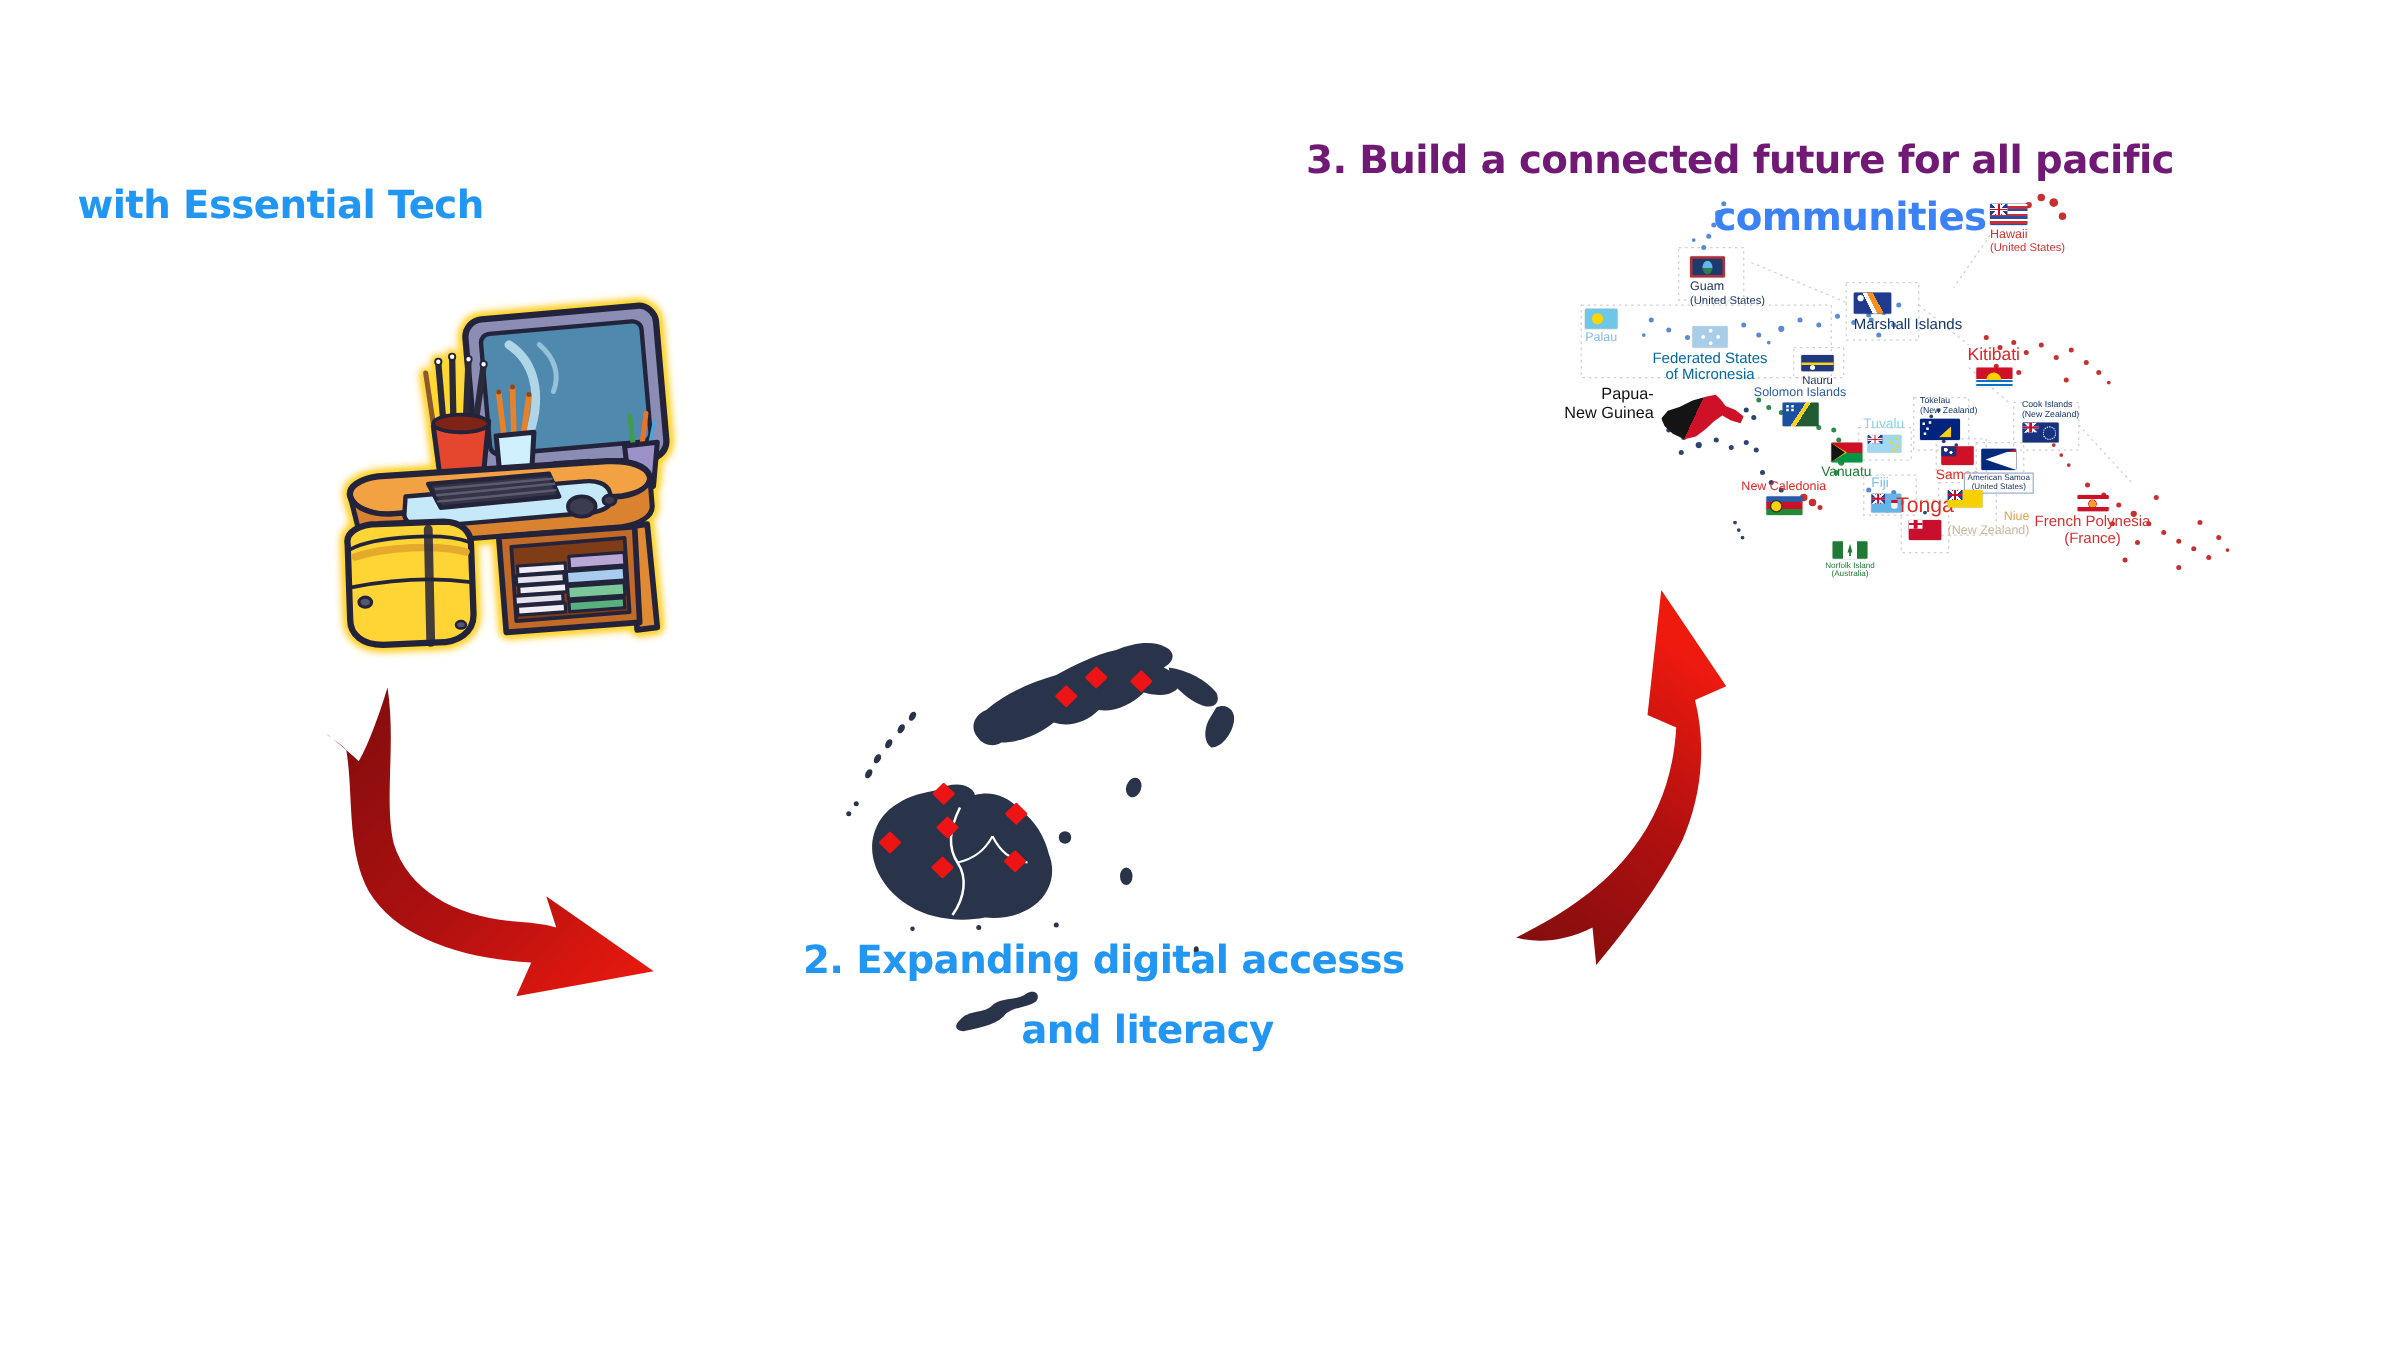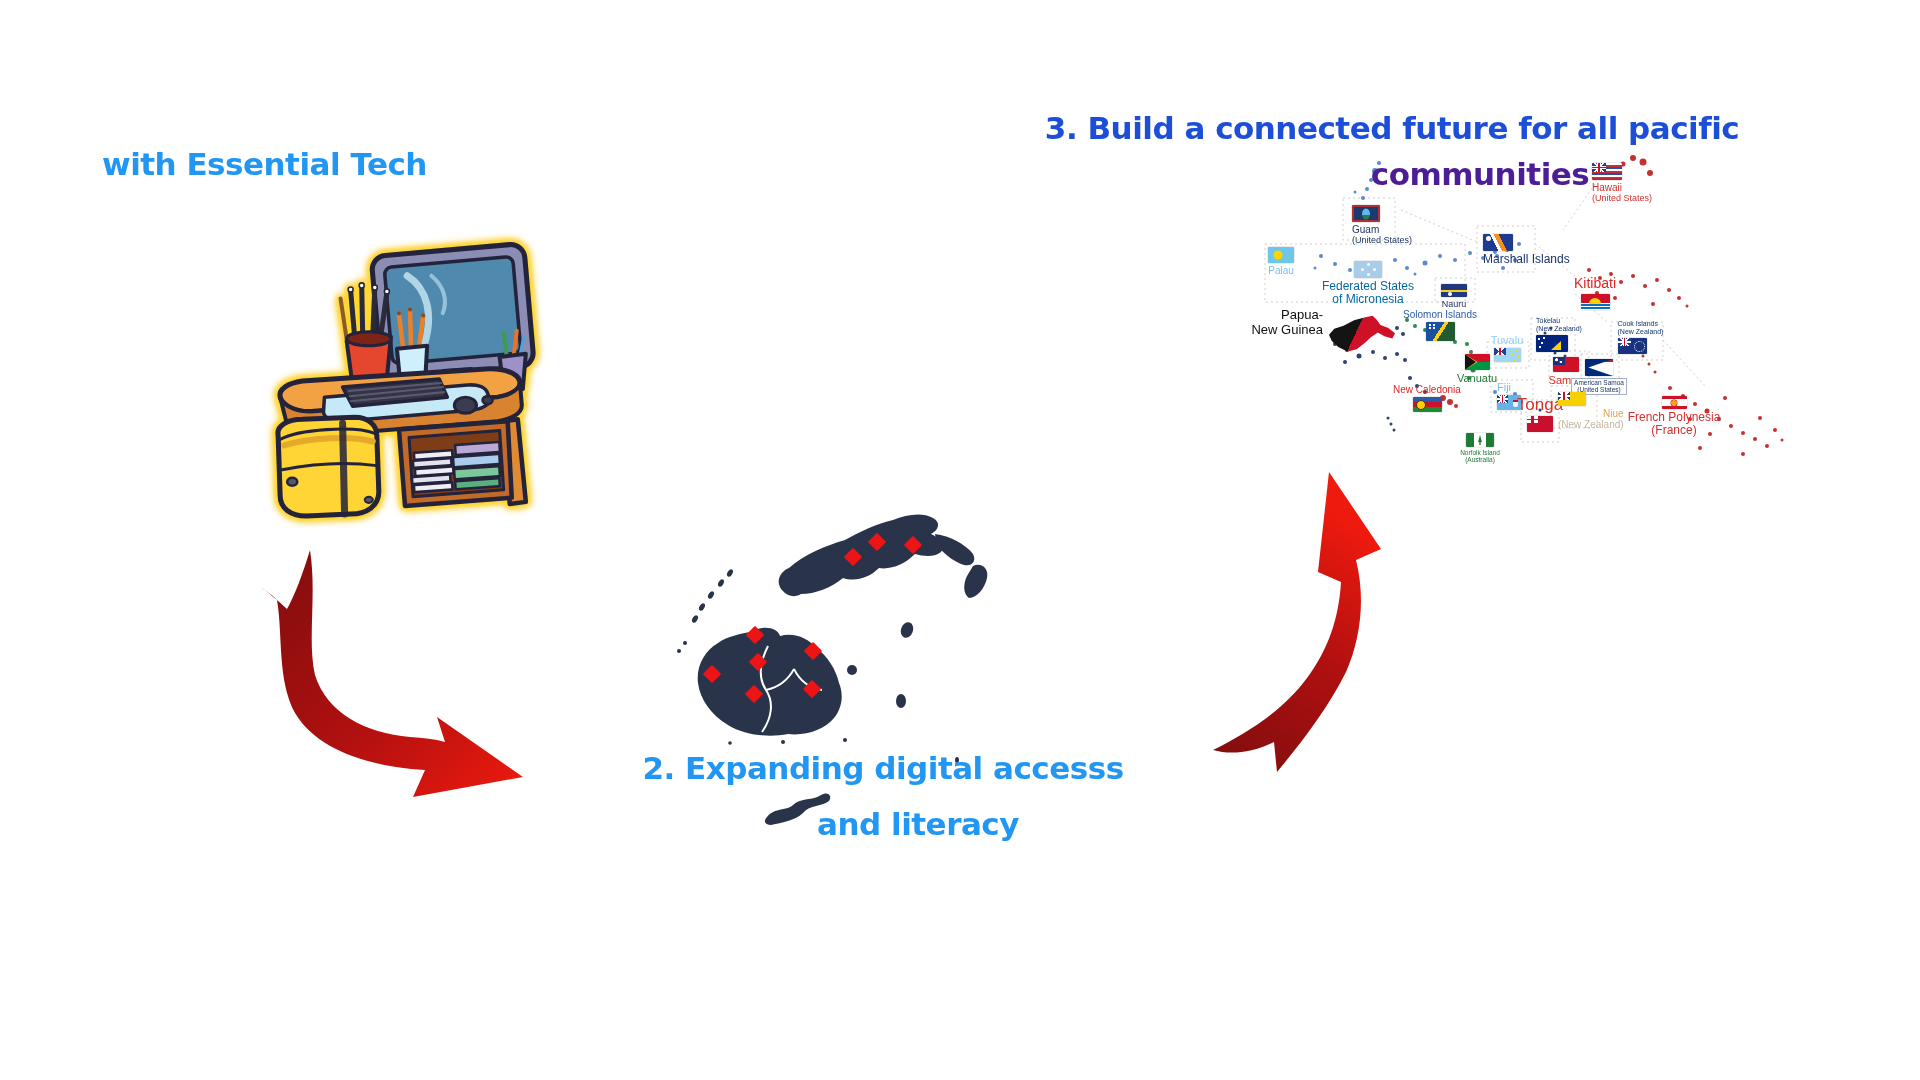--- a/index.html
+++ b/index.html
@@ -2,21 +2,21 @@
 <html><head>
 <meta charset="utf-8">
 <style>
   html,body{margin:0;padding:0;background:#fff;}
   #stage{position:relative;width:1920px;height:1080px;background:#fff;overflow:hidden;
          font-family:"Liberation Sans","DejaVu Sans",sans-serif;}
   
   .t{position:absolute;font-family:"DejaVu Sans",sans-serif;font-weight:700;font-size:31px;
      letter-spacing:-0.5px;color:#2196F3;white-space:nowrap;z-index:5;}
   #t1a{left:62px;top:100px;}
-  #t1b{left:62px;top:146px;margin-left:40px;}
+  #t1b{left:62px;top:146px;}
   #t2a{left:583px;top:750px;width:600px;text-align:center;}
   #t2b{left:618px;top:806px;width:600px;text-align:center;}
   #t3a{left:1022px;top:110px;width:740px;text-align:center;}
   #t3b{left:1330px;top:156px;width:300px;text-align:center;}
   
   #desk{position:absolute;left:258px;top:228px;width:292px;height:292px;z-index:2;}
   #desk svg{filter:drop-shadow(0 0 3px #FFD92A) drop-shadow(0 0 3px #FFD92A) drop-shadow(0 0 2px #FFC52A);}
   #arrow1{position:absolute;left:255px;top:545px;width:280px;height:258px;z-index:2;}
   #arrow2{position:absolute;left:1190px;top:450px;width:200px;height:330px;z-index:2;}
   #fijimap{position:absolute;left:652px;top:492px;width:365px;height:350px;z-index:1;}
@@ -112,22 +112,22 @@
     background:#1E7A34;clip-path:polygon(50% 0,78% 70%,60% 70%,60% 100%,40% 100%,40% 70%,22% 70%);}
 </style>
 </head>
 <body>
 
 <div id="stage">
 
   <div class="t" id="t1b" style="color: rgb(33, 150, 243);">with Essential Tech</div>
   <div class="t" id="t2a" style="color: rgb(33, 150, 243);">2. Expanding digital accesss</div>
   <div class="t" id="t2b" style="color: rgb(33, 150, 243);">and literacy</div>
-  <div class="t" id="t3a" style="color: #1d4ed8;">3. Build a connected future for all pacific</div>
-  <div class="t" id="t3b" style="color: #4c1d95;">communities</div>
+  <div class="t" id="t3a" style="color: #701a75;">3. Build a connected future for all pacific</div>
+  <div class="t" id="t3b" style="color: #3b82f6;">communities</div>
 
   <div id="desk">
     <svg width="292" height="292" viewBox="0 0 290 290">
       <g stroke-linejoin="round" stroke-linecap="round">
 
         <g transform="rotate(-5 190 90)">
           <rect x="118" y="22" width="152" height="122" rx="14" fill="#8B8DB4" stroke="#23233B" stroke-width="5"></rect>
           <rect x="130" y="34" width="128" height="96" rx="7" fill="#4F89AE" stroke="#23233B" stroke-width="3.5"></rect>
           <path d="M152,44 C170,58 176,84 162,116" stroke="#C7E8F5" stroke-width="7" fill="none" opacity="0.8"></path>
           <path d="M176,46 C188,58 190,72 184,84" stroke="#C7E8F5" stroke-width="4" fill="none" opacity="0.6"></path>

